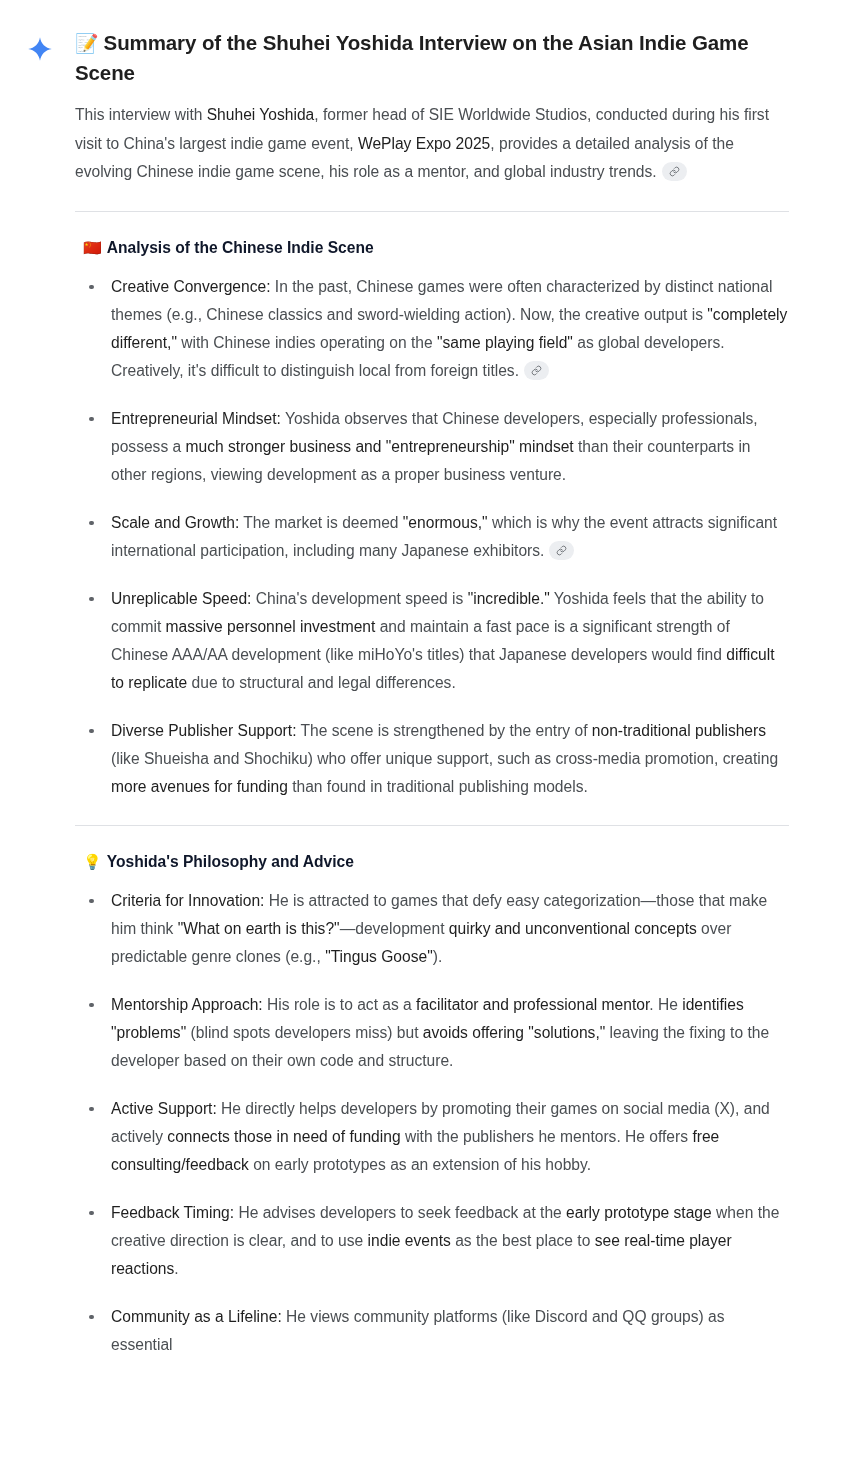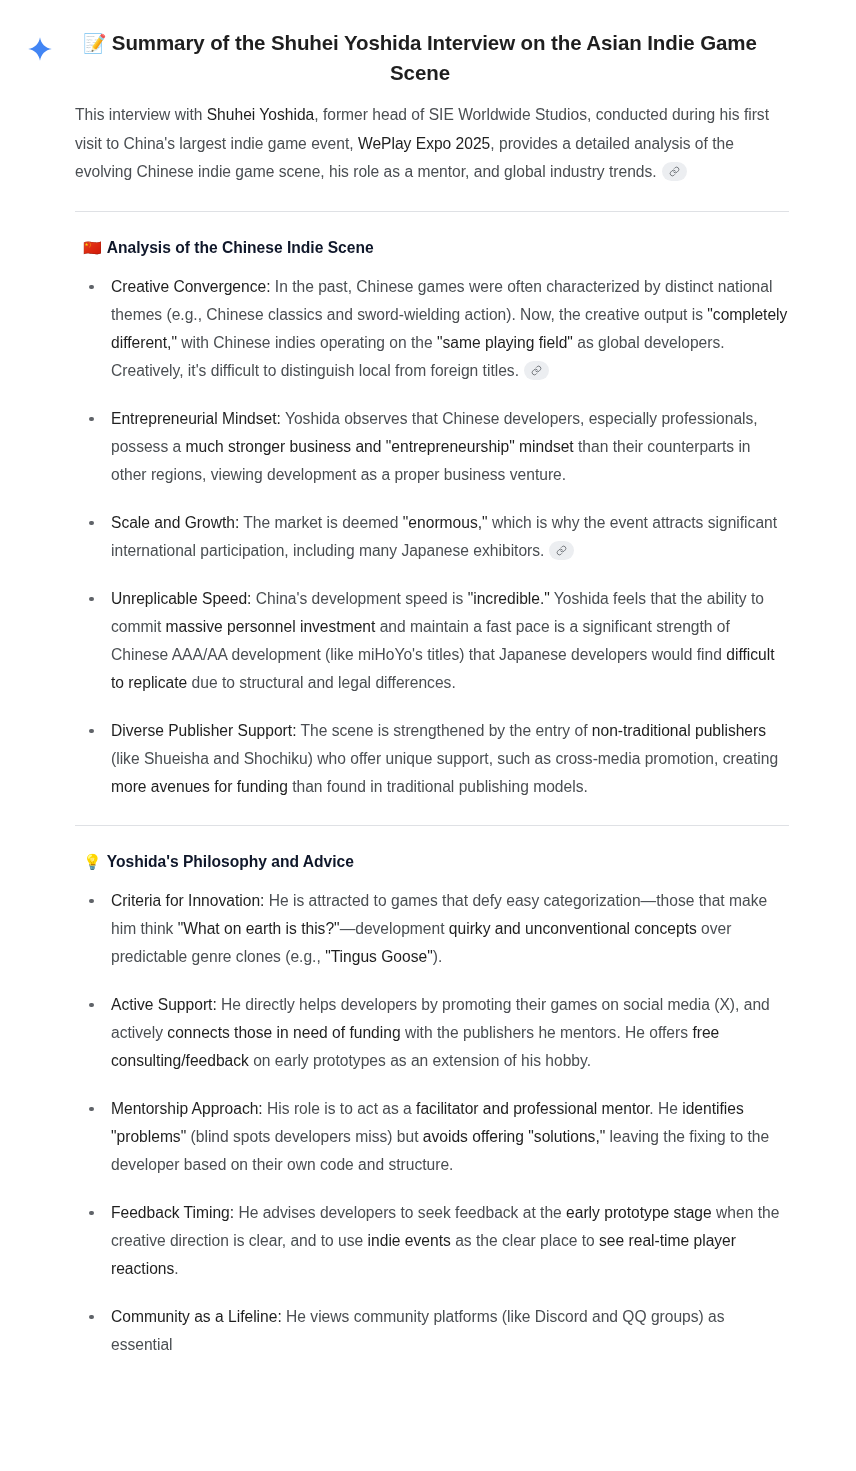--- a/index.html
+++ b/index.html
@@ -33,21 +33,20 @@
 
   
   .title {
     font-size: 20.5px;
     line-height: 29px;
     font-weight: 700;
     color: #1f1f1f;
     letter-spacing: -0.1px;
     margin: 0 0 14px 0;
     max-width: 690px;
-    text-align: center;
   }
   .title .emoji { font-size: 19px; margin-right: 5px; }
 
   
   p.para {
     font-size: 15.6px;
     line-height: 28.5px;
     color: #4a4e52;
     margin: 0 0 6px 0;
     font-weight: 400;
@@ -162,20 +161,20 @@
               </svg>
             </span>
           </span></li>
         <li><b>Unreplicable Speed:</b><span> China's development speed is </span><b>"incredible."</b><span> Yoshida feels that the ability to commit </span><b>massive personnel investment</b><span> and maintain a fast pace is a significant strength of Chinese AAA/AA development (like miHoYo's titles) that Japanese developers would find </span><b>difficult to replicate</b><span> due to structural and legal differences.</span></li>
         <li><b>Diverse Publisher Support:</b><span> The scene is strengthened by the entry of </span><b>non-traditional publishers</b><span> (like Shueisha and Shochiku) who offer unique support, such as cross-media promotion, creating </span><b>more avenues for funding</b><span> than found in traditional publishing models.</span></li>
       </ul>
       <hr class="divider">
       <div class="section-head"><span class="emoji">💡</span><span>Yoshida's Philosophy and Advice</span></div>
       <ul class="bullets">
         <li><b>Criteria for Innovation:</b><span> He is attracted to games that defy easy categorization—those that make him think </span><b>"What on earth is this?"</b><span>—development </span><b>quirky and unconventional concepts</b><span> over predictable genre clones (e.g., </span><b>"Tingus Goose"</b><span>).</span></li>
+        <li><b>Mentorship Approach:</b><span> His role is to act as a </span><b>facilitator and professional mentor</b><span>. He </span><b>identifies "problems"</b><span> (blind spots developers miss) but </span><b>avoids offering "solutions,"</b><span> leaving the fixing to the developer based on their own code and structure.</span></li>
         <li><b>Active Support:</b><span> He directly helps developers by promoting their games on social media (X), and actively </span><b>connects those in need of funding</b><span> with the publishers he mentors. He offers </span><b>free consulting/feedback</b><span> on early prototypes as an extension of his hobby.</span></li>
-        <li><b>Mentorship Approach:</b><span> His role is to act as a </span><b>facilitator and professional mentor</b><span>. He </span><b>identifies "problems"</b><span> (blind spots developers miss) but </span><b>avoids offering "solutions,"</b><span> leaving the fixing to the developer based on their own code and structure.</span></li>
-        <li><b>Feedback Timing:</b><span> He advises developers to seek feedback at the </span><b>early prototype stage</b><span> when the creative direction is clear, and to use </span><b>indie events</b><span> as the clear place to </span><b>see real-time player reactions</b><span>.</span></li>
+        <li><b>Feedback Timing:</b><span> He advises developers to seek feedback at the </span><b>early prototype stage</b><span> when the creative direction is clear, and to use </span><b>indie events</b><span> as the best place to </span><b>see real-time player reactions</b><span>.</span></li>
         <li><b>Community as a Lifeline:</b><span> He views community platforms (like Discord and QQ groups) as essential </span></li>
       </ul>
     </div>
 
 </div>
 
 </body></html>

